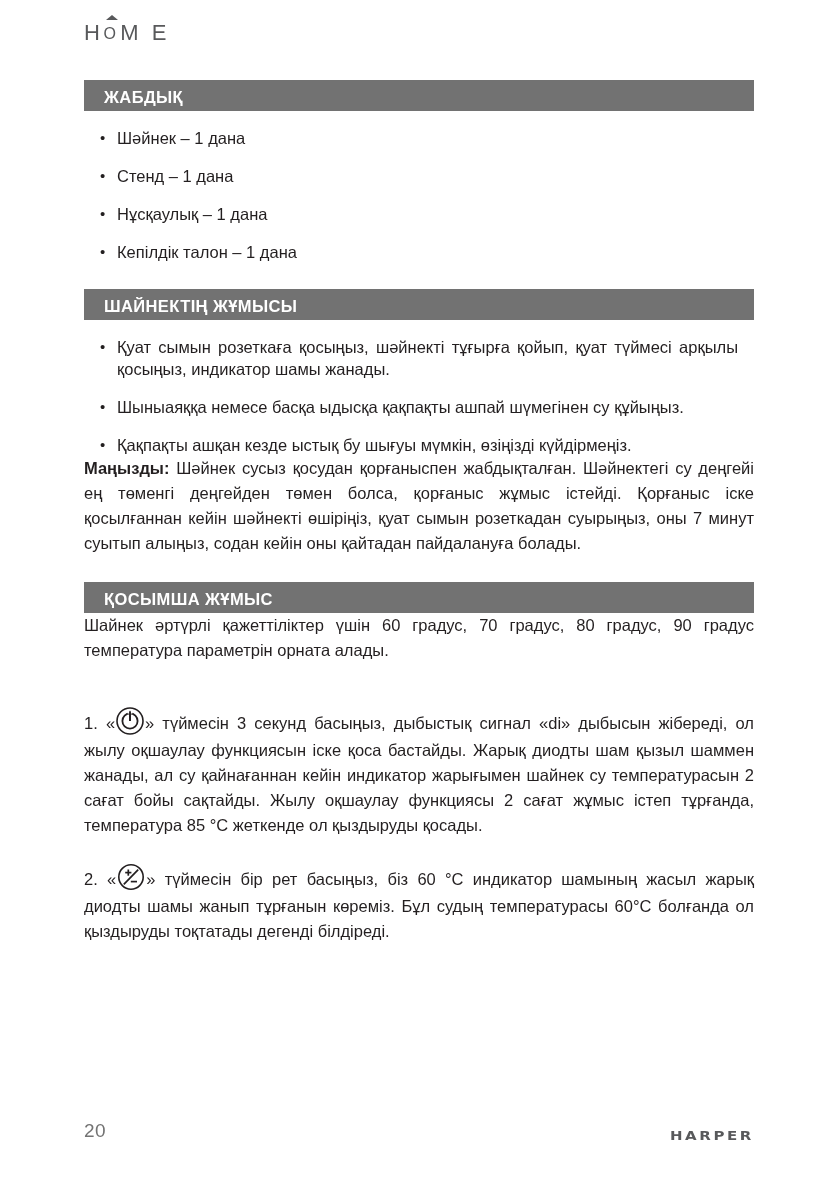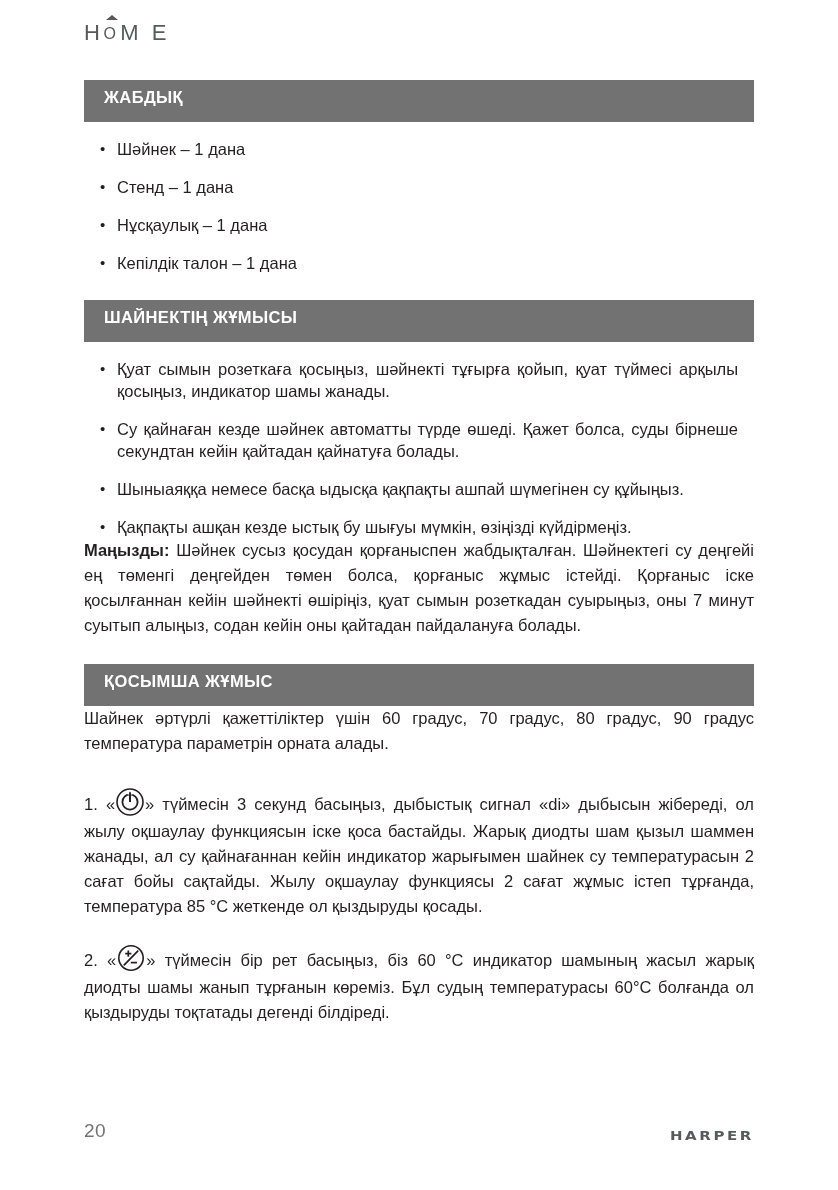--- a/index.html
+++ b/index.html
@@ -69,21 +69,21 @@
 
   
   .sec-bar {
     background: #727272;
     color: #ffffff;
     font-weight: bold;
     font-size: 16.5px;
     letter-spacing: 0.4px;
     padding: 9px 0 9px 20px;
     box-sizing: border-box;
-    height: 42px;
+    height: 31px;
     line-height: 16px;
     display: block;
   }
 
   
   ul.blist {
     list-style: none;
     margin: 0;
     padding: 0;
   }
@@ -130,21 +130,21 @@
   .extra-intro { margin-top: 20px; text-align: justify; }
 
   
   .numitem {
     font-size: 16.5px;
     line-height: 25px;
     text-align: justify;
     margin: 0;
     position: relative;
   }
-  .item1 { margin-top: 33px; }
+  .item1 { margin-top: 45px; }
   .item2 { margin-top: 26px; }
 
   .icon-inline {
     display: inline-block;
     width: 30px;
     height: 30px;
     vertical-align: -9px;
     margin: 0 0px;
     position: relative;
     top: -3px;
@@ -192,21 +192,20 @@
     <ul class="blist equip">
       <li>Шәйнек – 1 дана</li>
       <li>Стенд – 1 дана</li>
       <li>Нұсқаулық – 1 дана</li>
       <li>Кепілдік талон – 1 дана</li>
     </ul>
 
     <div class="sec-bar" style="margin-top:26px;">ШАЙНЕКТІҢ ЖҰМЫСЫ</div>
     <ul class="blist oper">
       <li>Қуат сымын розеткаға қосыңыз, шәйнекті тұғырға қойып, қуат түймесі арқылы қосыңыз, индикатор шамы жанады.</li>
-      <li>Су қайнаған кезде шәйнек автоматты түрде өшеді. Қажет болса, суды бірнеше секундтан кейін қайтадан қайнатуға болады.</li>
       <li>Шыныаяққа немесе басқа ыдысқа қақпақты ашпай шүмегінен су құйыңыз.</li>
       <li>Қақпақты ашқан кезде ыстық бу шығуы мүмкін, өзіңізді күйдірмеңіз.</li>
     </ul>
 
     <p class="body important"><b>Маңызды:</b> <span>Шәйнек сусыз қосудан қорғаныспен жабдықталған. Шәйнектегі су деңгейі ең төменгі деңгейден төмен болса, қорғаныс жұмыс істейді. Қорғаныс іске қосылғаннан кейін шәйнекті өшіріңіз, қуат сымын розеткадан суырыңыз, оны 7 минут суытып алыңыз, содан кейін оны қайтадан пайдалануға болады.</span></p>
 
     <div class="sec-bar" style="margin-top:26px;">ҚОСЫМША ЖҰМЫС</div>
 
     <p class="body extra-intro">Шайнек әртүрлі қажеттіліктер үшін 60 градус, 70 градус, 80 градус, 90 градус температура параметрін орната алады.</p>
 

